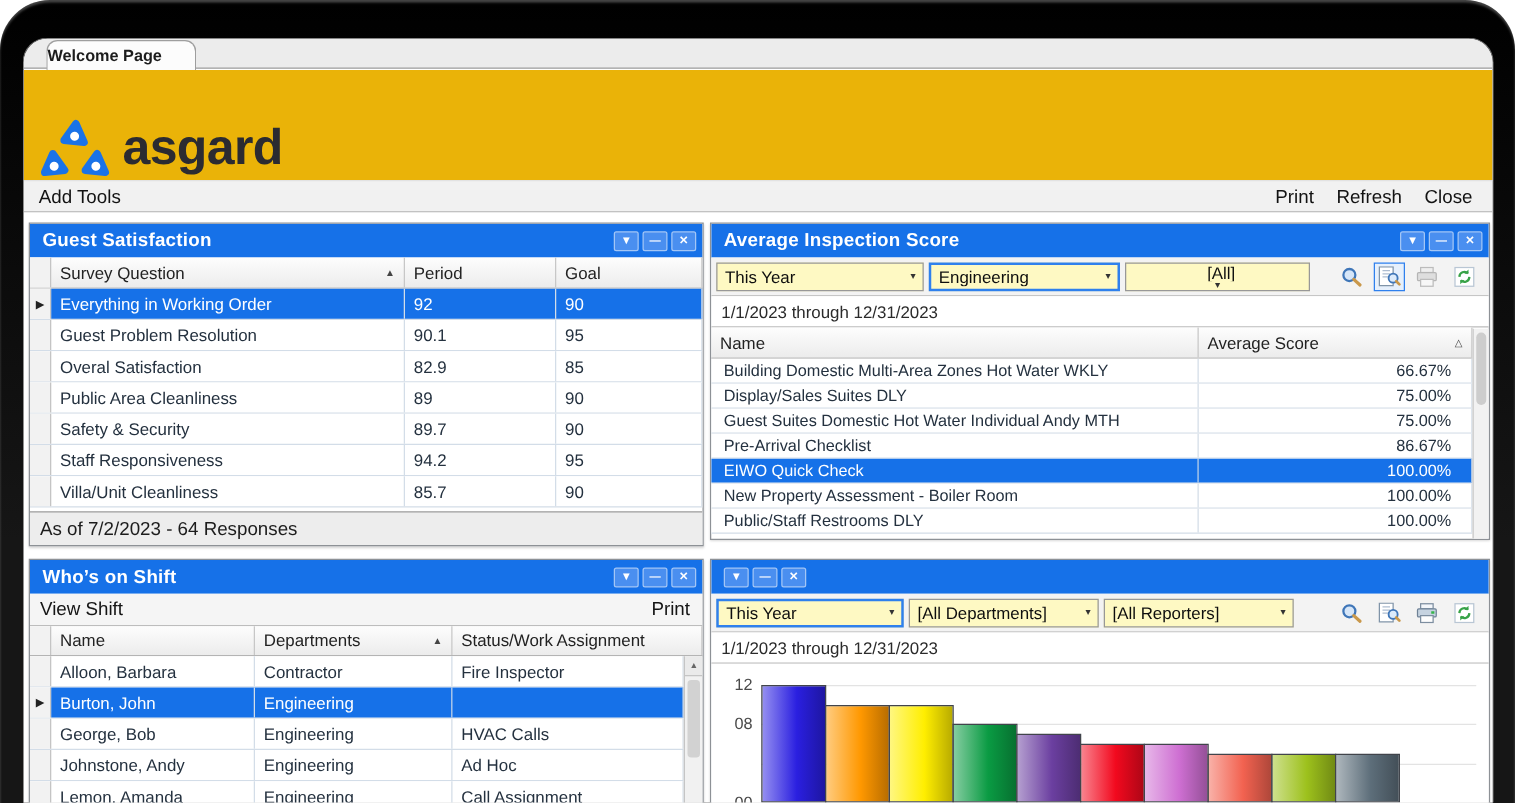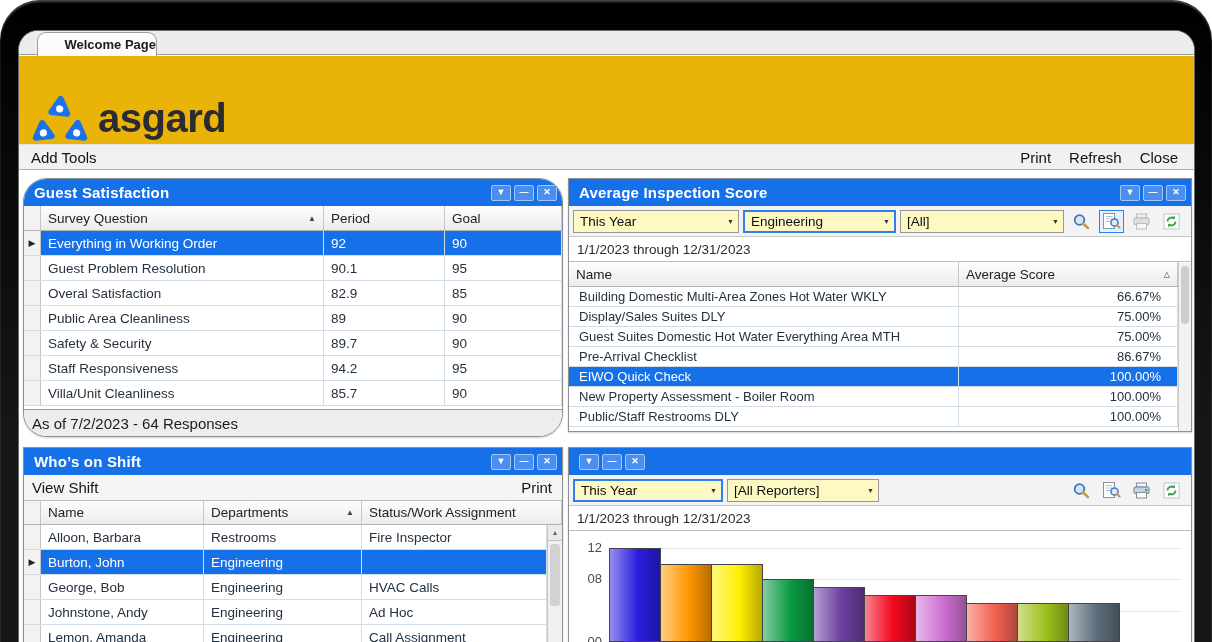--- a/index.html
+++ b/index.html
@@ -12,21 +12,21 @@
     box-shadow:inset 0 2px 2px rgba(255,255,255,.28); }
   #screen { position:absolute; left:18px; top:30px; width:1177px; height:612px;
     background:#fff; border-radius:20px 20px 0 0; overflow:hidden;
     border:1px solid #6a6a6a; border-bottom:none; }
 
   
   .tabstrip { position:absolute; left:0; top:0; width:100%; height:24px;
     background:#ececec; border-bottom:1px solid #9e9e9e; z-index:1; }
   .tab { position:absolute; left:18px; top:1px; height:24px; width:120px;
     background:#fcfcfc; border:1px solid #9e9e9e; border-bottom:none;
-    border-radius:9px 9px 0 0; display:flex; align-items:center; justify-content:flex-end;
+    border-radius:9px 9px 0 0; display:flex; align-items:center; justify-content:flex-start;
     font-size:13px; font-weight:700; color:#1c1c1c; z-index:2; }
   .logoarea { position:absolute; left:0; top:25px; width:100%; height:88px; background:#eab308; }
   .brand { position:absolute; left:12px; top:36px; display:flex; align-items:center; gap:9px; }
   .brand-name { font-size:40px; font-weight:700; color:#2b2b31; letter-spacing:-0.5px; }
   .menubar { position:absolute; left:0; top:113px; width:100%; height:26px;
     background:#f1f1f1; border-top:1px solid #e2e2e2; border-bottom:1px solid #b3b3b3;
     display:flex; align-items:center; justify-content:space-between;
     padding:0 16px 0 12px; font-size:15px; color:#121212; }
   .menu-right { display:flex; gap:18px; }
   .menu-item { cursor:default; }
@@ -74,21 +74,21 @@
     display:flex; align-items:center; padding:0 7px 0 4px; }
   .dd-group { display:flex; gap:4px; }
   .dropdown { height:23px; background:#fef9c3; border:1px solid #989898;
     display:flex; align-items:center; }
   .dropdown.focused { border:2px solid #2f80ed; }
   .dd-text { flex:1; padding-left:6px; font-size:13.5px; color:#0e0e0e;
     white-space:nowrap; overflow:hidden; }
   .dd-arrow { width:15px; text-align:center; font-size:7px; color:#333; }
   .p-ais .dd-group .dropdown:nth-child(1){ width:166px; }
   .p-ais .dd-group .dropdown:nth-child(2){ width:153px; }
-  .p-ais .dd-group .dropdown:nth-child(3){ width:164px; }
+  .p-ais .dd-group .dropdown:nth-child(3){ width:148px;flex-direction:column; }
   .p-t10 .dd-group .dropdown:nth-child(1){ width:150px; }
   .p-t10 .dd-group .dropdown:nth-child(2){ width:152px; }
   .p-t10 .dd-group .dropdown:nth-child(3){ width:152px; }
   .icon-strip { margin-left:auto; display:flex; align-items:center; gap:5px; }
   .tool-icon { width:25px; height:23px; display:flex; align-items:center;
     justify-content:center; border:1px solid transparent; }
   .tool-icon.active { border-color:#2f80ed; background:#e6f0fc; }
 
   .daterow { height:25px; border-bottom:1px solid #bcbcbc; display:flex;
     align-items:center; padding-left:8px; font-size:13.5px; color:#2b2b2b; background:#fff; }
@@ -160,21 +160,21 @@
       <span class="menu-item">Add Tools</span>
       <div class="menu-right">
           <span class="menu-item">Print</span>
           <span class="menu-item">Refresh</span>
           <span class="menu-item">Close</span>
         </div>
     </div>
 
     <div class="dashboard">
 
-      <div class="panel p-gs" style="position:absolute;border-radius:24px;">
+      <div class="panel p-gs" style="position:absolute;">
         <div class="titlebar">
           <span class="title">Guest Satisfaction</span>
           <div class="win-buttons">
               <span class="win-btn">▼</span>
               <span class="win-btn">—</span>
               <span class="win-btn">✕</span>
             </div>
         </div>
         <div class="grid-head">
           <div class="hcell ind"></div>
@@ -312,21 +312,21 @@
         <div>
             <div class="grid-row ais-row">
               <div class="cell c-name">Building Domestic Multi-Area Zones Hot Water WKLY</div>
               <div class="cell c-score">66.67%</div>
             </div>
             <div class="grid-row ais-row">
               <div class="cell c-name">Display/Sales Suites DLY</div>
               <div class="cell c-score">75.00%</div>
             </div>
             <div class="grid-row ais-row">
-              <div class="cell c-name">Guest Suites Domestic Hot Water Everything Area MTH</div>
+              <div class="cell c-name">Guest Suites Domestic Hot Water Individual Andy MTH</div>
               <div class="cell c-score">75.00%</div>
             </div>
             <div class="grid-row ais-row">
               <div class="cell c-name">Pre-Arrival Checklist</div>
               <div class="cell c-score">86.67%</div>
             </div>
             <div class="grid-row ais-row selected">
               <div class="cell c-name">EIWO Quick Check</div>
               <div class="cell c-score">100.00%</div>
             </div>
@@ -367,21 +367,21 @@
             <span class="sort">▲</span>
           </div>
           <div class="hcell w-status">
             <span>Status/Work Assignment</span>
           </div>
         </div>
         <div>
             <div class="grid-row wos-row">
               <div class="cell ind"></div>
               <div class="cell w-name">Alloon, Barbara</div>
-              <div class="cell w-dept">Restrooms</div>
+              <div class="cell w-dept">Contractor</div>
               <div class="cell w-status">Fire Inspector</div>
             </div>
             <div class="grid-row wos-row selected">
               <div class="cell ind">▶</div>
               <div class="cell w-name">Burton, John</div>
               <div class="cell w-dept">Engineering</div>
               <div class="cell w-status"></div>
             </div>
             <div class="grid-row wos-row">
               <div class="cell ind"></div>
@@ -413,20 +413,24 @@
           <div class="win-buttons">
               <span class="win-btn">▼</span>
               <span class="win-btn">—</span>
               <span class="win-btn">✕</span>
             </div>
         </div>
         <div class="ftoolbar">
           <div class="dd-group">
               <div class="dropdown focused">
                 <span class="dd-text">This Year</span>
+                <span class="dd-arrow">▼</span>
+              </div>
+              <div class="dropdown">
+                <span class="dd-text">[All Departments]</span>
                 <span class="dd-arrow">▼</span>
               </div>
               <div class="dropdown">
                 <span class="dd-text">[All Reporters]</span>
                 <span class="dd-arrow">▼</span>
               </div>
             </div>
           <div class="icon-strip">
               <span class="tool-icon">
                 <svg width="19" height="17" viewBox="0 0 19 17">

